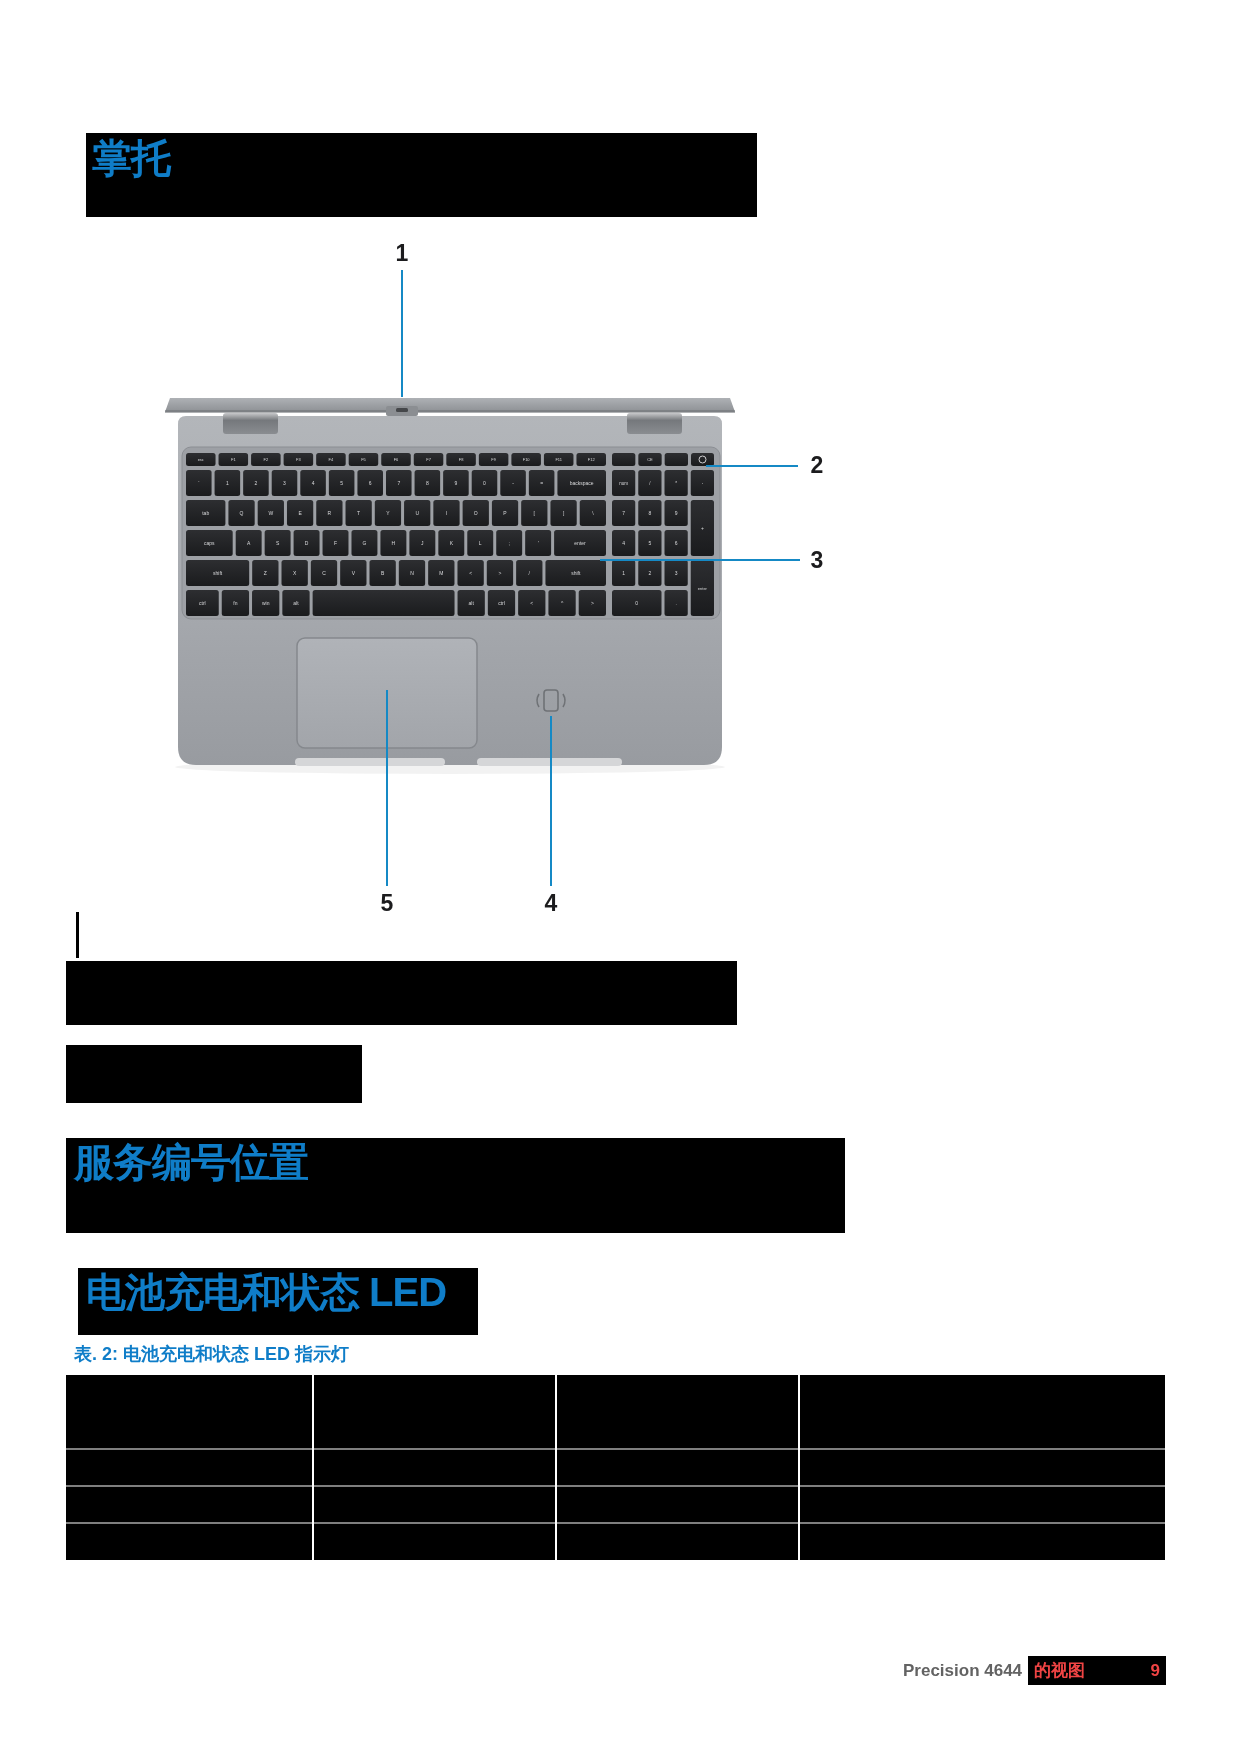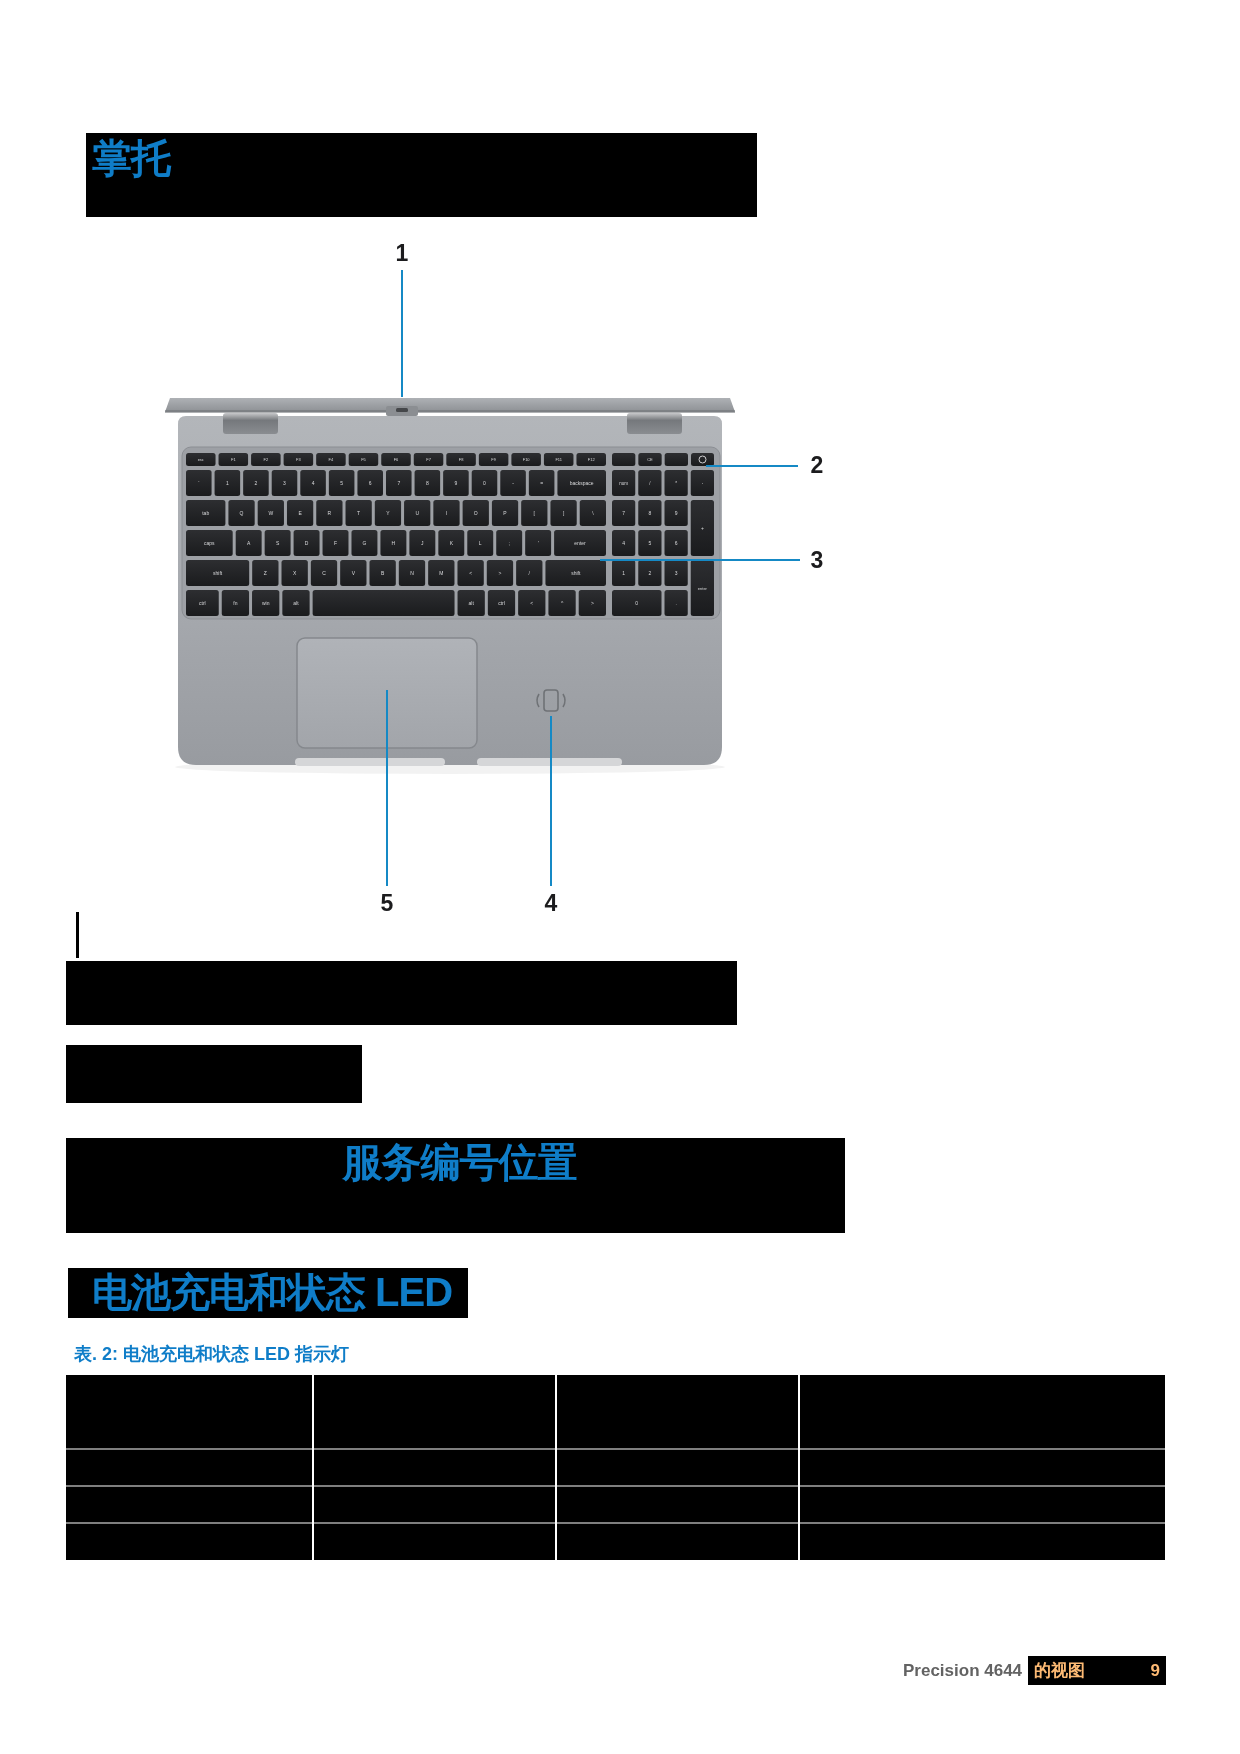--- a/index.html
+++ b/index.html
@@ -9,24 +9,24 @@
   }
   
   .blackbar{position:absolute;background:#000;}
   .h1bar{left:66px;top:133px;width:671px;height:84px;margin-left:20px;}
   .h1bar h1{
     margin:0;padding:4px 0 0 6px;font-size:40px;line-height:42px;font-weight:bold;
     color:var(--heading-blue);letter-spacing:-1px;
   }
   .h2bar h2{
     margin:0;padding:3px 0 0 8px;font-size:40px;line-height:42px;font-weight:bold;
-    color:var(--heading-blue);letter-spacing:-1px;text-align:center;
+    color:var(--heading-blue);letter-spacing:-1px;
   }
   .s1{left:66px;top:1138px;width:779px;height:95px;}
-  .s2{left:68px;top:1268px;width:400px;height:50px;}
+  .s2{left:78px;top:1268px;width:400px;height:67px;}
   .changebar{left:76px;top:912px;width:3px;height:46px;}
   .r1{left:66px;top:961px;width:671px;height:64px;}
   .r2{left:66px;top:1045px;width:296px;height:58px;}
   
   .caption{
     position:absolute;left:74px;top:1342px;font-size:18px;font-weight:bold;
     color:var(--heading-blue);
   }
   
   .led-table{position:absolute;left:66px;top:1375px;width:1099px;height:185px;background:#000;}
@@ -39,21 +39,21 @@
   }
   
   #laptop{position:absolute;left:140px;top:350px;}
   
   .footer{
     position:absolute;left:903px;top:1656px;height:29px;display:flex;align-items:center;
     font-size:17px;font-weight:bold;color:#636363;white-space:nowrap;
   }
   .f-prod{margin-right:6px;}
   .f-box{
-    background:#000;color:#fdba74;width:138px;height:29px;display:flex;
+    background:#000;color:#ef4444;width:138px;height:29px;display:flex;
     justify-content:space-between;align-items:center;padding:0 6px;box-sizing:border-box;
   }
 </style>
 </head>
 <body>
 
 <div id="page">
 
   <header class="blackbar h1bar">
     <h1>掌托</h1>

